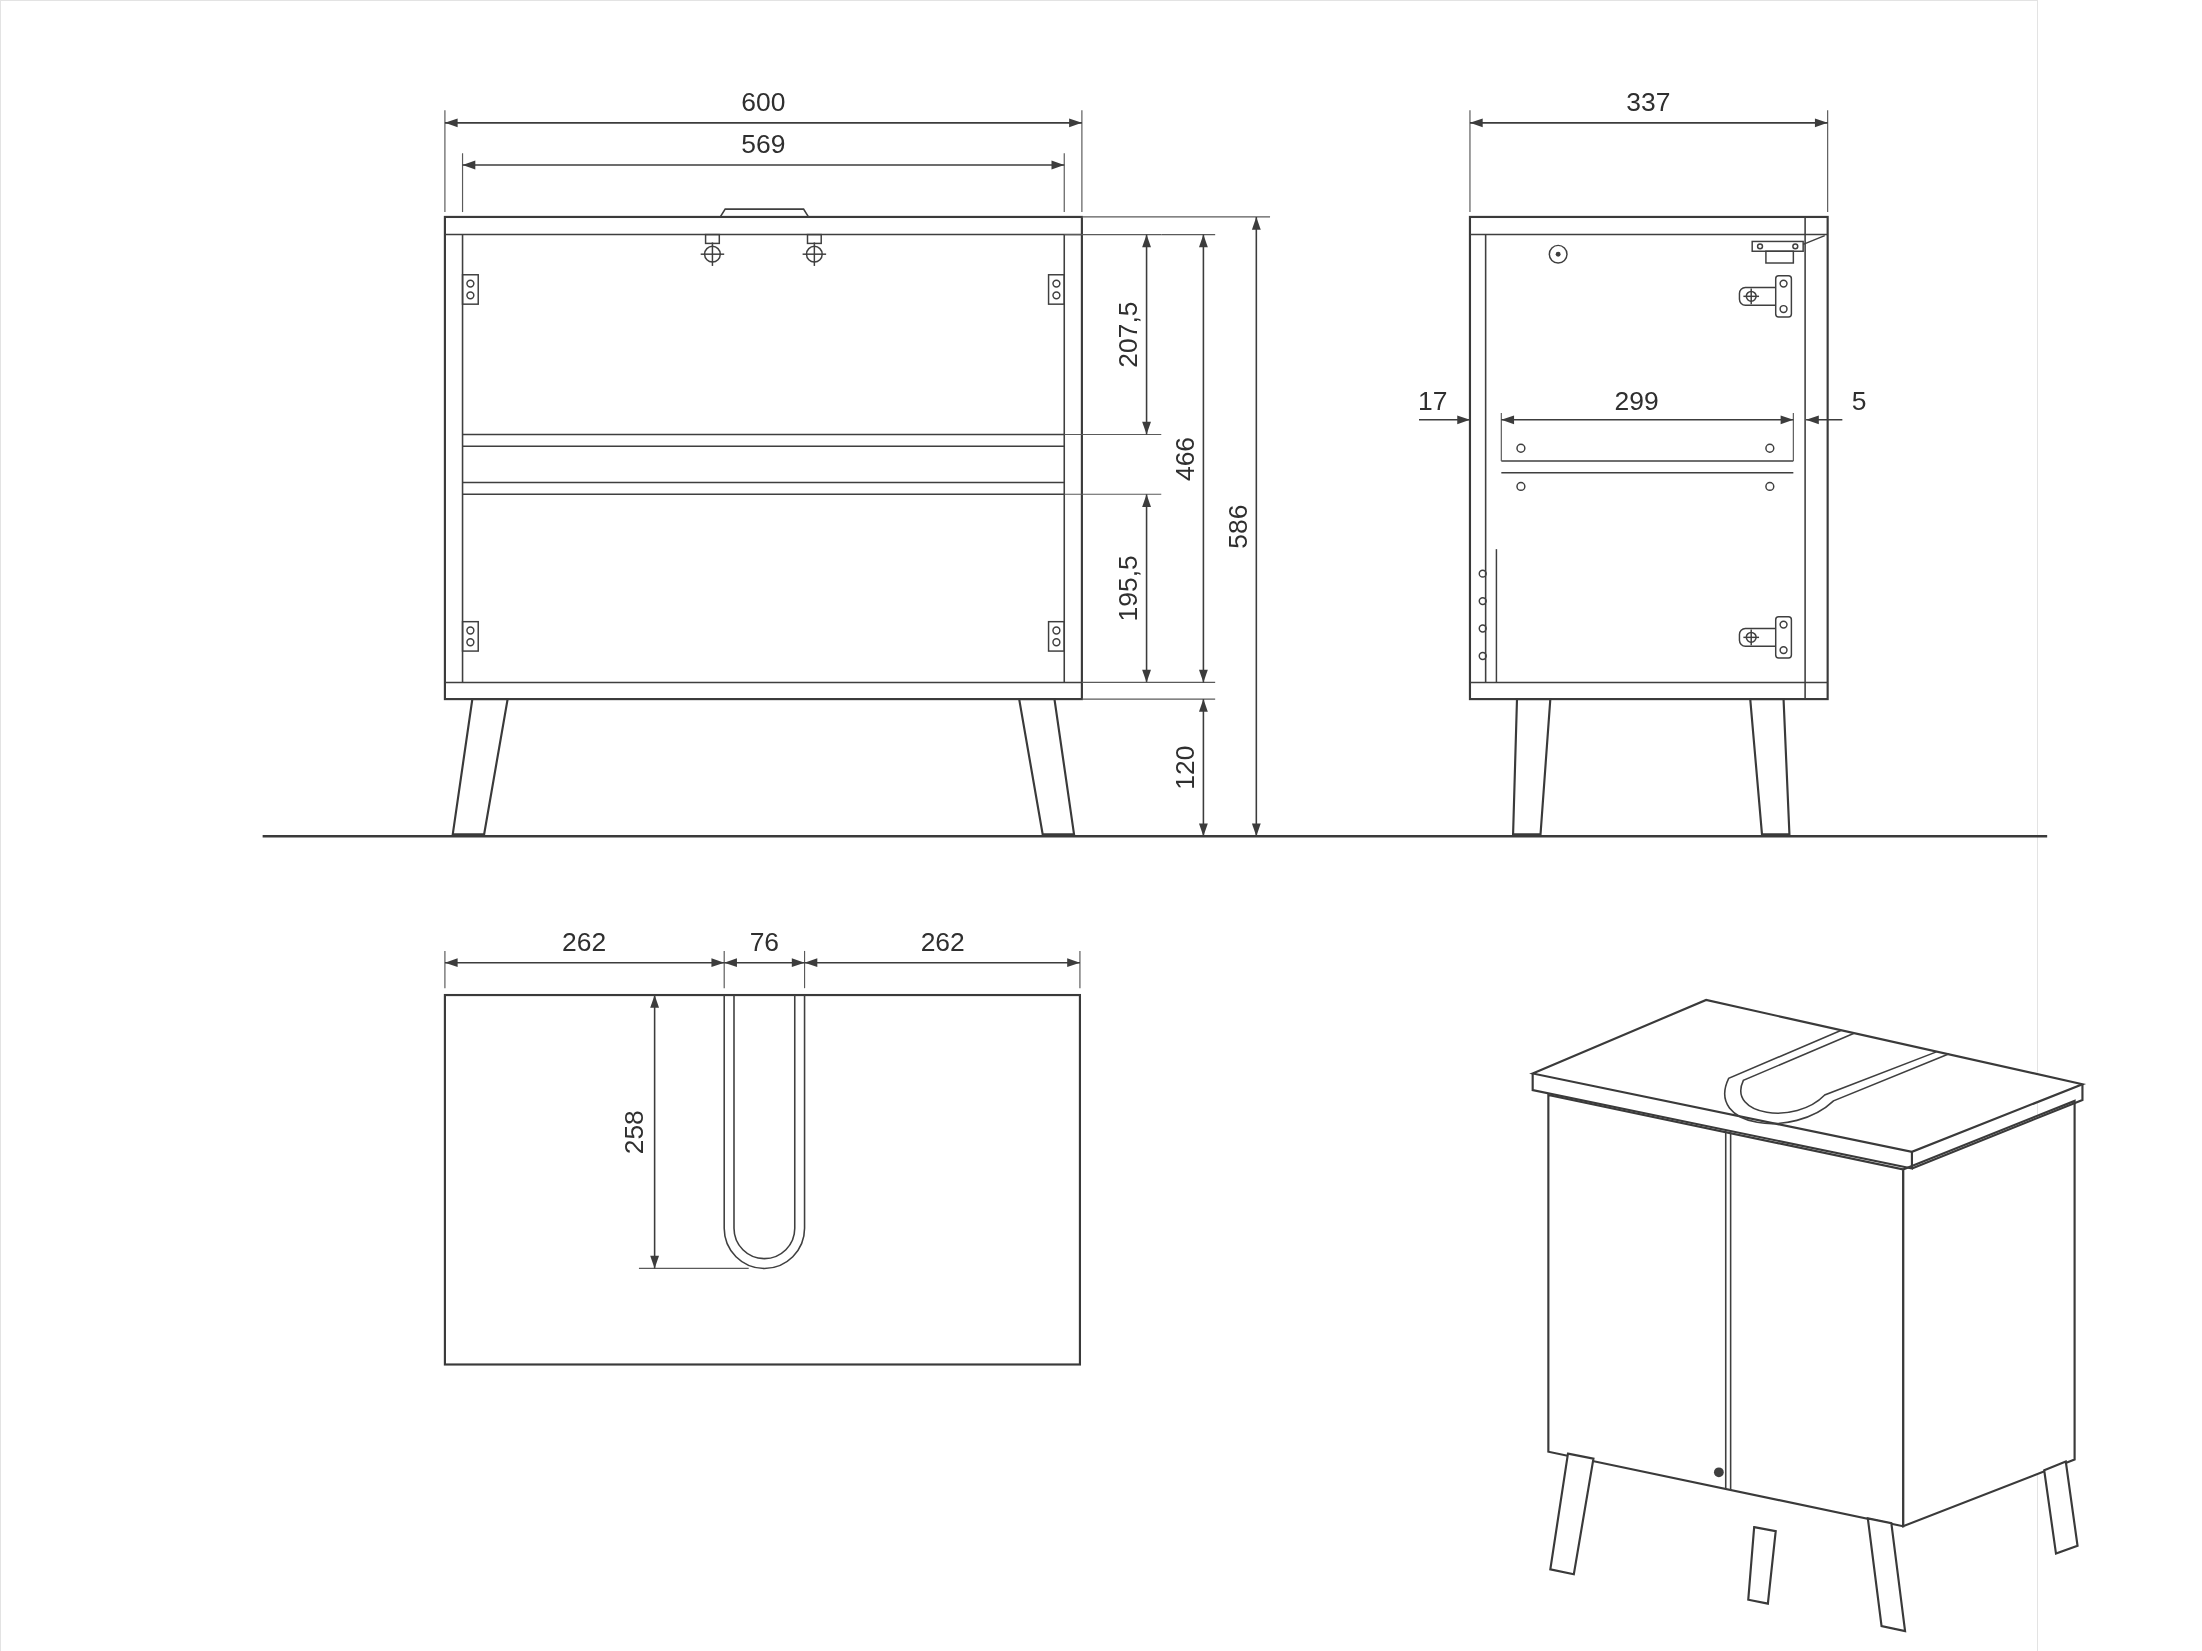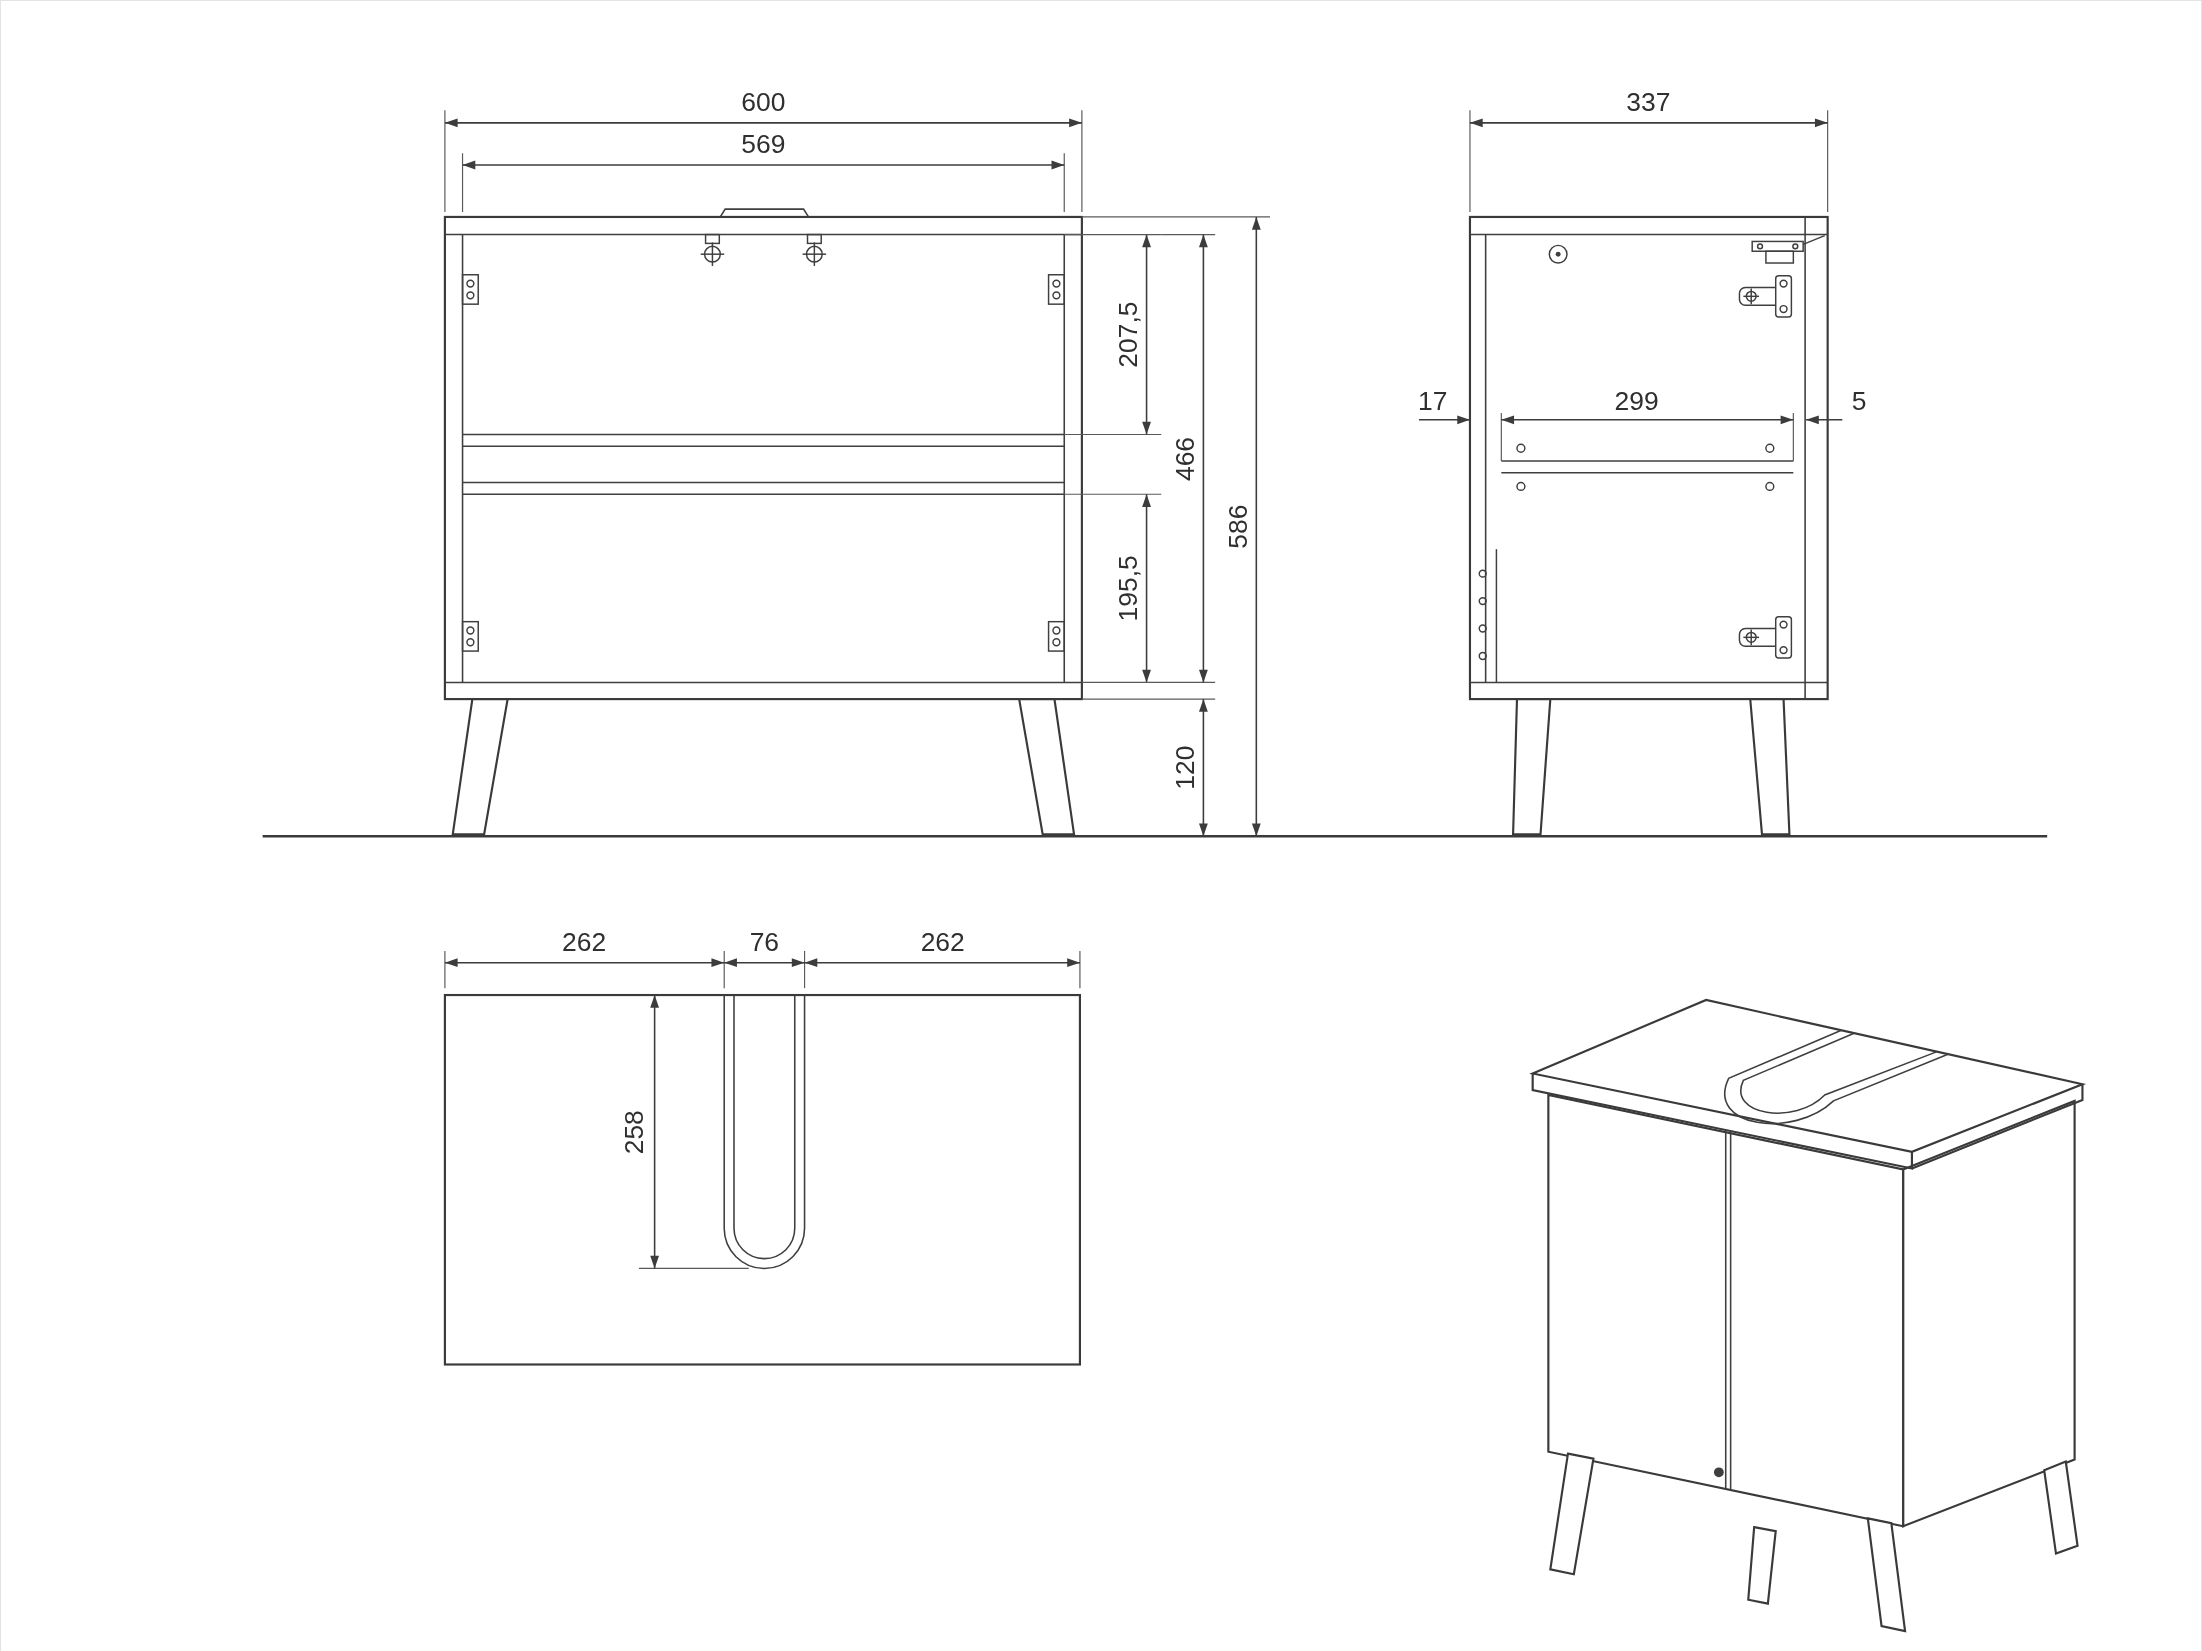--- a/index.html
+++ b/index.html
@@ -1,18 +1,18 @@
 <!DOCTYPE html>
 <html><head>
 <meta charset="utf-8">
 <style>
   html,body{margin:0;padding:0;background:#ffffff;}
   .canvas{
     position:relative;
-    width:2202px;height:1652px;
+    width:2038px;height:1652px;
     background:#ffffff;
     box-shadow: inset 0 0 0 1px #e3e3e3;
     font-family:"Liberation Sans", sans-serif;
   }
   svg{display:block;}
   .obj   {stroke:#3a3a3a;stroke-width:2.2;fill:none;}
   .objf  {stroke:#3a3a3a;stroke-width:2.2;fill:#ffffff;}
   .inner {stroke:#3f3f3f;stroke-width:1.6;fill:none;}
   .hw    {stroke:#3f3f3f;stroke-width:1.5;fill:none;}
   .hwf   {stroke:#3f3f3f;stroke-width:1.5;fill:#ffffff;}

